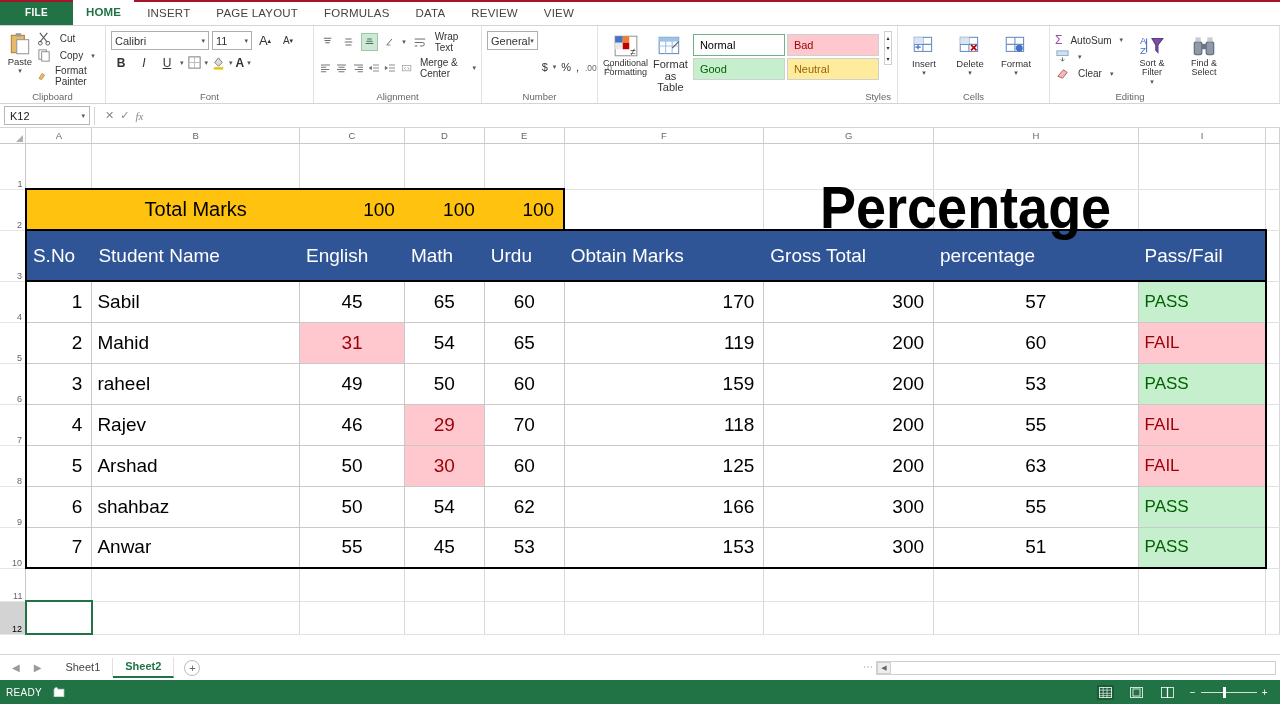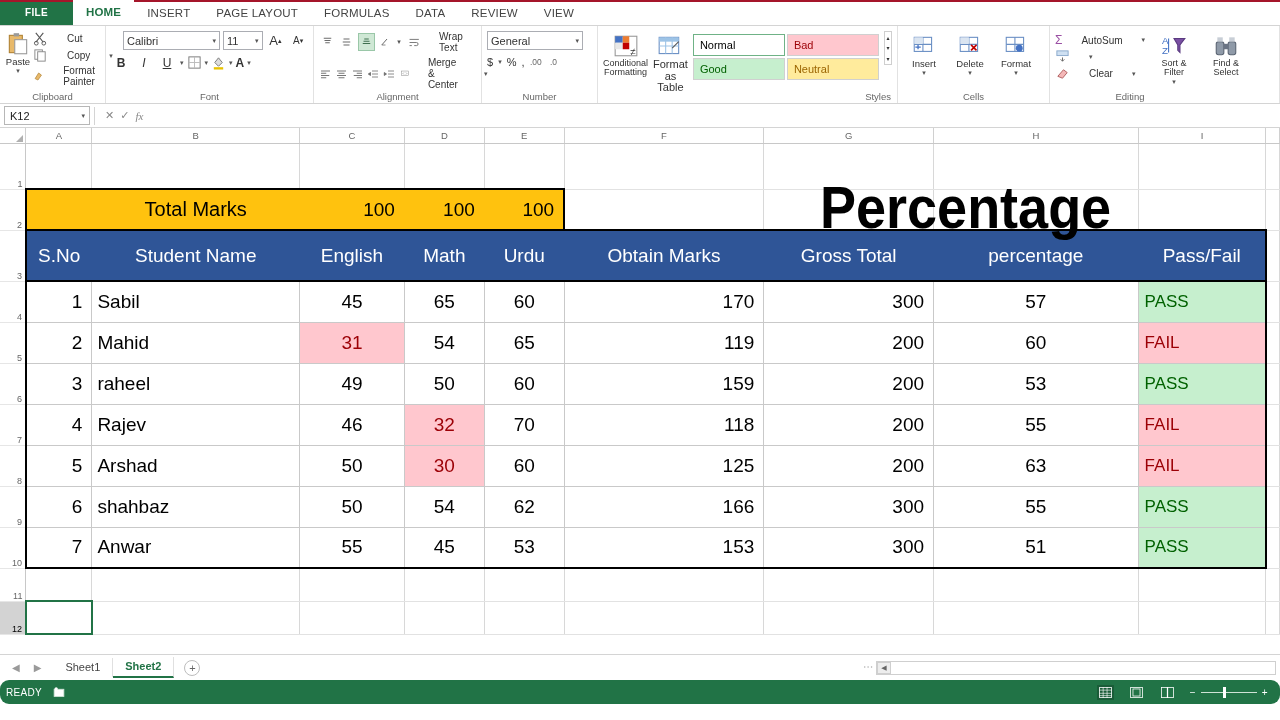--- a/index.html
+++ b/index.html
@@ -60,30 +60,29 @@
   }
   .gbody { display: flex; flex: 1; gap: 2px; }
   .bigbtn {
     width: 42px; display: flex; flex-direction: column;
     align-items: center; justify-content: flex-start;
     font-size: 9.5px; color: #333; padding-top: 2px; line-height:1.1;
     text-align:center;
   }
   .bigicon { width: 26px; height: 26px; display:block; }
   .stack { display: flex; flex-direction: column; gap: 2px; justify-content:flex-start; padding-top:2px;}
-  .srow { display: flex; align-items: center; gap: 19px; font-size: 10px; }
+  .srow { display: flex; align-items: center; gap: 8px; font-size: 10px; }
   .smallicon { width: 15px; height: 15px; display:inline-block; }
   .chev { font-size: 7px; color:#555; }
 
   
   .fontbox {
     width: 98px; height: 19px; border: 1px solid #abadb3; background:#fff;
     font-size: 11px; padding: 1px 3px; display: flex; align-items: center;
     justify-content: space-between;
-    margin-left: 12px;
   }
   .sizebox {
     width: 40px; height: 19px; border: 1px solid #abadb3; background:#fff;
     font-size: 11px; padding: 1px 3px; display: flex; align-items: center;
     justify-content: space-between;
   }
   .fbtn { width:20px;height:19px;display:flex;align-items:center;justify-content:center;font-size:12px;}
   .fbtn.bold{font-weight:bold;}
   .fbtn.ital{font-style:italic;}
   .fbtn.und{text-decoration:underline;}
@@ -159,21 +158,21 @@
     border-right:1px solid #FFC20E; text-align:center; font-size:20px;
   }
   td.banner.first{ border-left:2px solid #000; }
   td.banner.last{ border-right:2px solid #000; }
   td.banner.num{ text-align:right; padding-right:9px;}
   
   td.thead {
     background:#2F5597; color:#fff; font-size:19px;
     border-top:2px solid #000; border-bottom:2px solid #000;
     border-right:1px solid #2F5597; vertical-align:middle; height:51px;
-    text-align:center; padding-left:6px;
+    text-align:left; padding-left:6px;
   }
   td.thead.first{border-left:2px solid #000;}
   td.thead.last{border-right:2px solid #000;}
   
   td.num { text-align:right; padding-right:9px; font-size:19px; }
   td.ctr { text-align:center; font-size:19px; }
   td.txt { text-align:left; font-size:19px; padding-left:5px;}
   td.bodycell{ height:41px; border-right:1px solid #c9c9c9; border-bottom:1px solid #c9c9c9; }
   td.leftedge{ border-left:2px solid #000;}
   td.rightedge{ border-right:2px solid #000;}
@@ -204,21 +203,21 @@
   .addsheet{ margin-left:10px; width:16px;height:16px;border:1px solid #bdbdbd;border-radius:50%;
     display:flex;align-items:center;justify-content:center;font-size:11px;color:#666;}
   .hscrollwrap{ margin-left:auto; display:flex; align-items:center; gap:6px; padding-right:4px;}
   .dots{color:#999;font-size:10px;letter-spacing:1px;writing-mode:vertical-rl;line-height:3px;}
   .hscroll{ width:400px;height:14px;border:1px solid #cfcfcf;background:#fff;display:flex;align-items:center;}
   .hthumb{width:14px;height:12px;background:#ededed;border:1px solid #cfcfcf;display:flex;align-items:center;justify-content:center;font-size:7px;color:#666;}
 
   
   .statusbar{
     height:24px;background:#217346;color:#fff;display:flex;align-items:center;
-    font-size:10px;padding:0 6px;letter-spacing:.3px;border-radius:9px;
+    font-size:10px;padding:0 6px;letter-spacing:.3px;
   }
   .sb-icon{width:14px;height:13px;display:inline-block;margin-left:10px;}
   .sb-right{margin-left:auto;display:flex;align-items:center;gap:14px;padding-right:6px;}
   .viewbtn{width:17px;height:15px;display:flex;align-items:center;justify-content:center;}
   .viewbtn.sel{background:#1a5c38;}
   .zoomslider{display:flex;align-items:center;gap:5px;}
   .zline{width:56px;height:1px;background:#cfe3d6;position:relative;}
   .zthumb{position:absolute;left:22px;top:-5px;width:3px;height:11px;background:#fff;}
 </style>
 </head>
@@ -379,21 +378,21 @@
             </svg>
             <span>Merge &amp; Center</span>
             <span class="chev">▾</span>
           </div>
         </div>
       </div>
       <div class="glabel">Alignment</div>
     </div>
 
     <div class="rgroup" style="width:116px">
-      <div class="gbody" style="flex-direction:column;gap:4px;padding-top:2px;text-align:right;">
+      <div class="gbody" style="flex-direction:row;gap:4px;padding-top:2px;text-align:right;">
         <div class="numbox">
           <span>General</span>
           <span class="chev">▾</span>
         </div>
         <div style="display:flex;gap:5px;align-items:center;font-size:11px;">
           <span>$</span>
             <span class="chev">▾</span>
           <span>%</span>
           <span>,</span>
           <svg class="smallicon" viewBox="0 0 16 16">
@@ -660,21 +659,21 @@
         <td class="cell bodycell ctr">53</td>
         <td class="cell bodycell pass rightedge">PASS</td>
         <td class="cell"></td>
       </tr>
 
       <tr>
         <td class="rowhead">7</td>
         <td class="cell bodycell num leftedge">4</td>
         <td class="cell bodycell txt">Rajev</td>
         <td class="cell bodycell ctr">46</td>
-        <td class="cell bodycell ctr lowmark">32</td>
+        <td class="cell bodycell ctr lowmark">29</td>
         <td class="cell bodycell ctr">70</td>
         <td class="cell bodycell num">118</td>
         <td class="cell bodycell num">200</td>
         <td class="cell bodycell ctr">55</td>
         <td class="cell bodycell fail rightedge">FAIL</td>
         <td class="cell"></td>
       </tr>
 
       <tr>
         <td class="rowhead">8</td>

